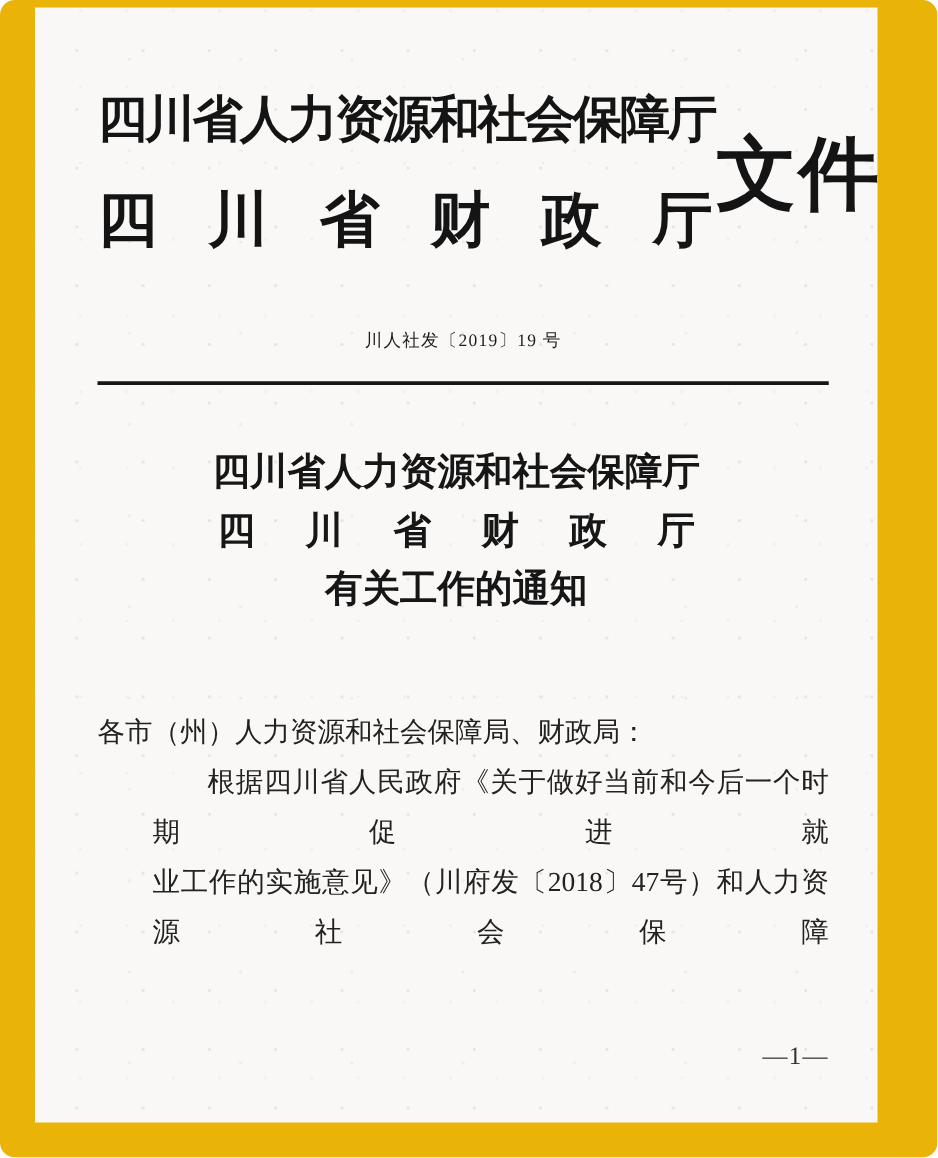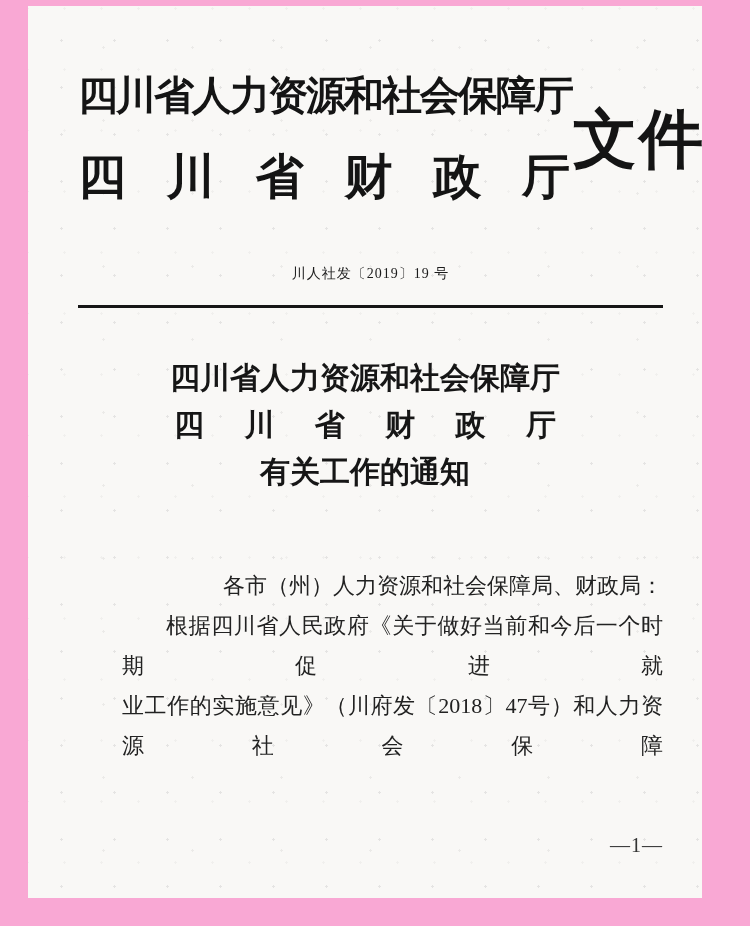--- a/index.html
+++ b/index.html
@@ -8,21 +8,22 @@
     width: 750px;
     height: 926px;
     background: #ffffff;
     overflow: hidden;
     font-family: "Liberation Serif", "DejaVu Serif", serif;
   }
   .stage {
     position: relative;
     width: 750px;
     height: 926px;
-    background: #f9a8d4;
+    background: #eab308;
+    border-radius: 12px;
   }
   
   .page {
     position: absolute;
     left: 28px;
     top: 6px;
     width: 674px;
     height: 892px;
     background-color: #f9f8f6;
     background-image:
@@ -108,21 +109,21 @@
   
   .body-block {
     position: absolute;
     left: 50px;
     top: 560px;
     width: 585px;
     font-size: 22px;
     line-height: 40px;
     color: #222222;
   }
-  .body-line { text-align: right; }
+  .body-line { text-align: left; }
   .jl { text-align: justify; text-align-last: justify; margin-left: 44px; }
   .ind { text-indent: 2em; }
   .page-number {
     position: absolute;
     left: 50px;
     top: 828px;
     width: 585px;
     text-align: right;
     font-size: 20px;
     letter-spacing: 1px;

